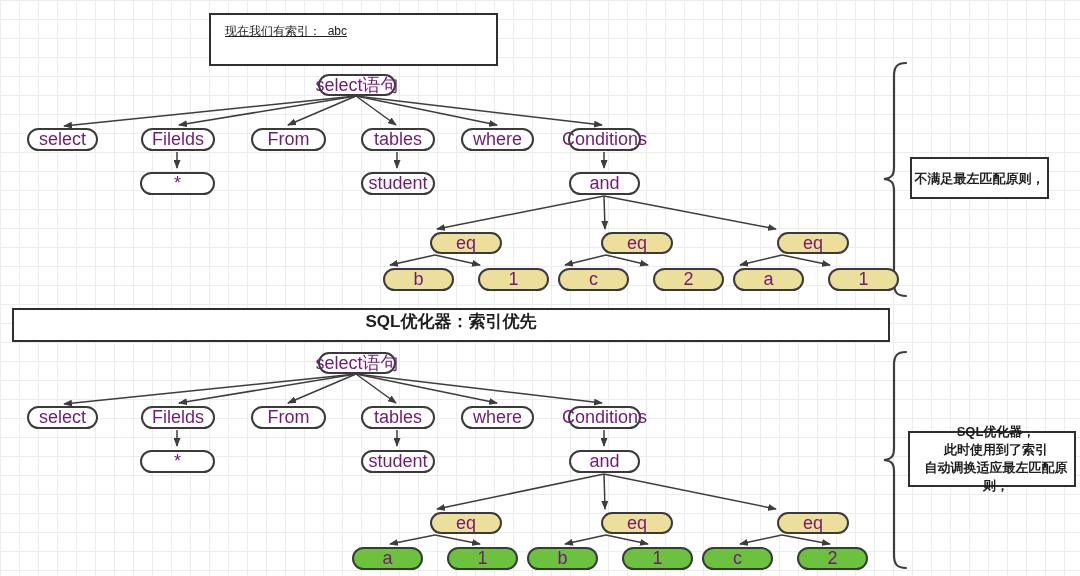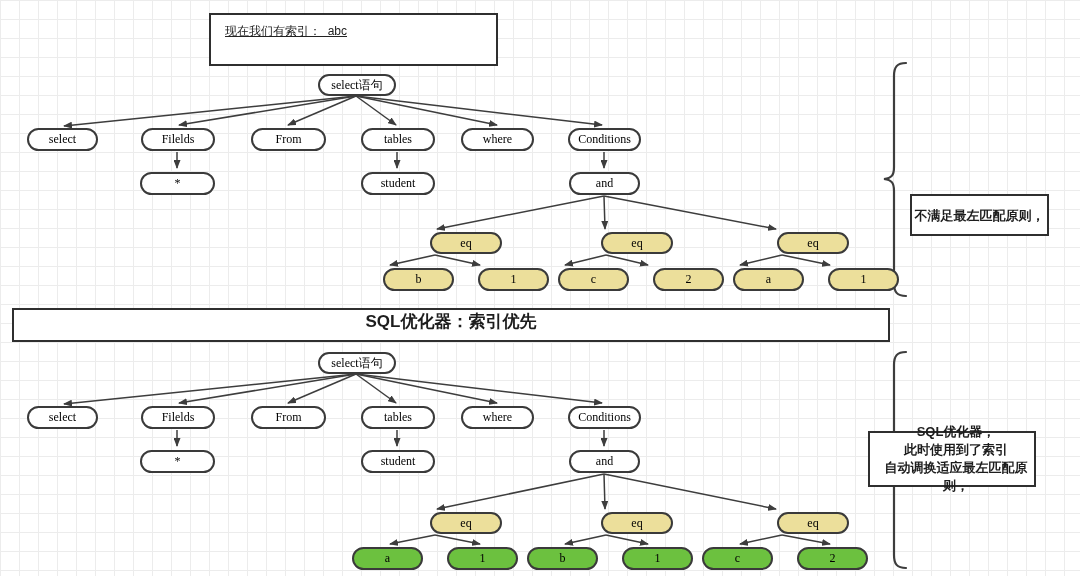--- a/index.html
+++ b/index.html
@@ -8,43 +8,43 @@
     position:relative;width:1080px;height:576px;overflow:hidden;background:#fff;
     background-image:linear-gradient(#ececec 1px,transparent 1px),
                      linear-gradient(90deg,#ececec 1px,transparent 1px);
     background-size:19px 19px;
   }
   .svg-layer{position:absolute;left:0;top:0;width:1080px;height:576px;}
   .node{
     position:absolute;height:23px;box-sizing:border-box;
     border:2px solid #3a3a3a;border-radius:12px;background:#fff;
     display:flex;align-items:center;justify-content:center;
-    font-size:12px;color:#000000;white-space:pre;z-index:2;font-family:Liberation Serif, serif;
+    font-size:18px;color:#701a75;white-space:pre;z-index:2;
   }
   .node.sm{height:22px;}
   .node.tan{background:#ecdf9b;margin-left:31px;}
   .node.green{background:#6cc13f;}
   .note-box{
     position:absolute;left:209px;top:13px;width:289px;height:53px;box-sizing:border-box;
     border:2px solid #2f2f2f;background:#fff;padding:7px 0 0 14px;
     font-size:12px;line-height:18px;color:#222;z-index:2;
   }
   .note-line{white-space:pre;text-decoration:underline;}
   .banner{
     position:absolute;left:12px;top:308px;width:878px;height:34px;box-sizing:border-box;
     border:2px solid #2f2f2f;background:#fff;display:flex;align-items:flex-start;justify-content:center;
     font-size:17px;font-weight:bold;color:#1d1d1d;z-index:2;
   }
   .annotation{
     position:absolute;box-sizing:border-box;border:2px solid #2f2f2f;background:#fff;
     font-size:13px;font-weight:bold;color:#1d1d1d;text-align:center;z-index:2;
     display:flex;flex-direction:column;justify-content:center;
   }
-  .ann-top{left:910px;top:157px;width:139px;height:42px;line-height:19px;margin-top:37px;}
-  .ann-bottom{left:868px;top:431px;width:168px;height:56px;line-height:18px;padding-left:8px;}
+  .ann-top{left:910px;top:157px;width:139px;height:42px;line-height:19px;}
+  .ann-bottom{left:908px;top:431px;width:168px;height:56px;line-height:18px;padding-left:8px;}
 </style>
 </head>
 <body>
 
 <div class="canvas">
 
   <svg class="svg-layer" width="1080" height="576" viewBox="0 0 1080 576">
     <defs>
       <marker id="arrow" markerWidth="9" markerHeight="7" refX="8" refY="3.5" orient="auto" markerUnits="userSpaceOnUse">
         <path d="M0,0 L9,3.5 L0,7 Z" fill="#3d3d3d"></path>

